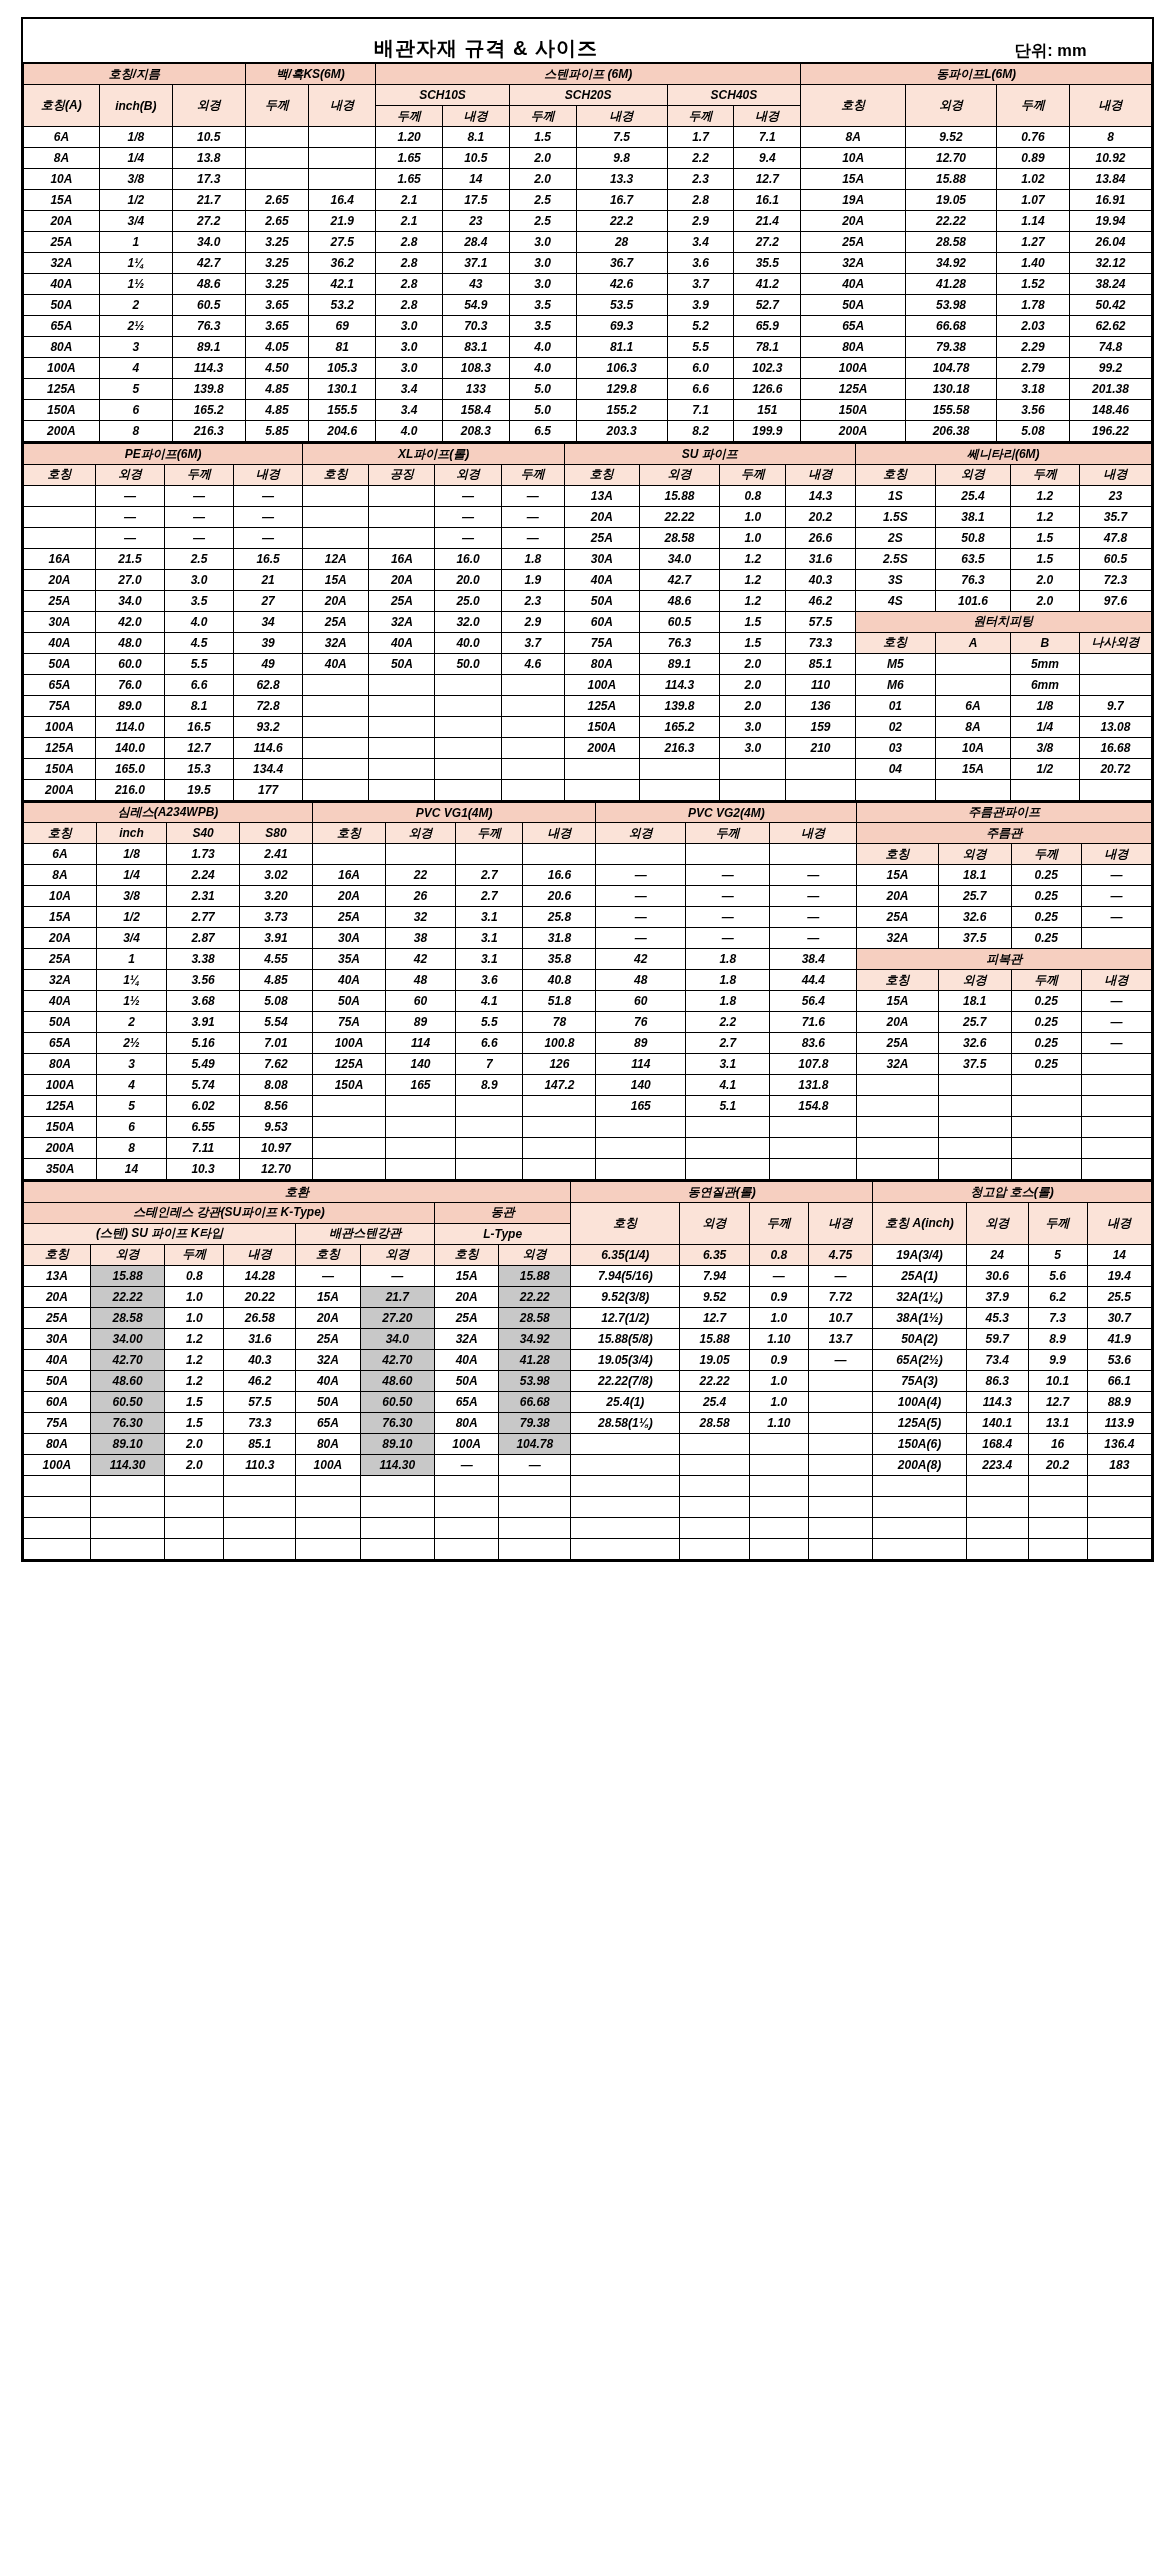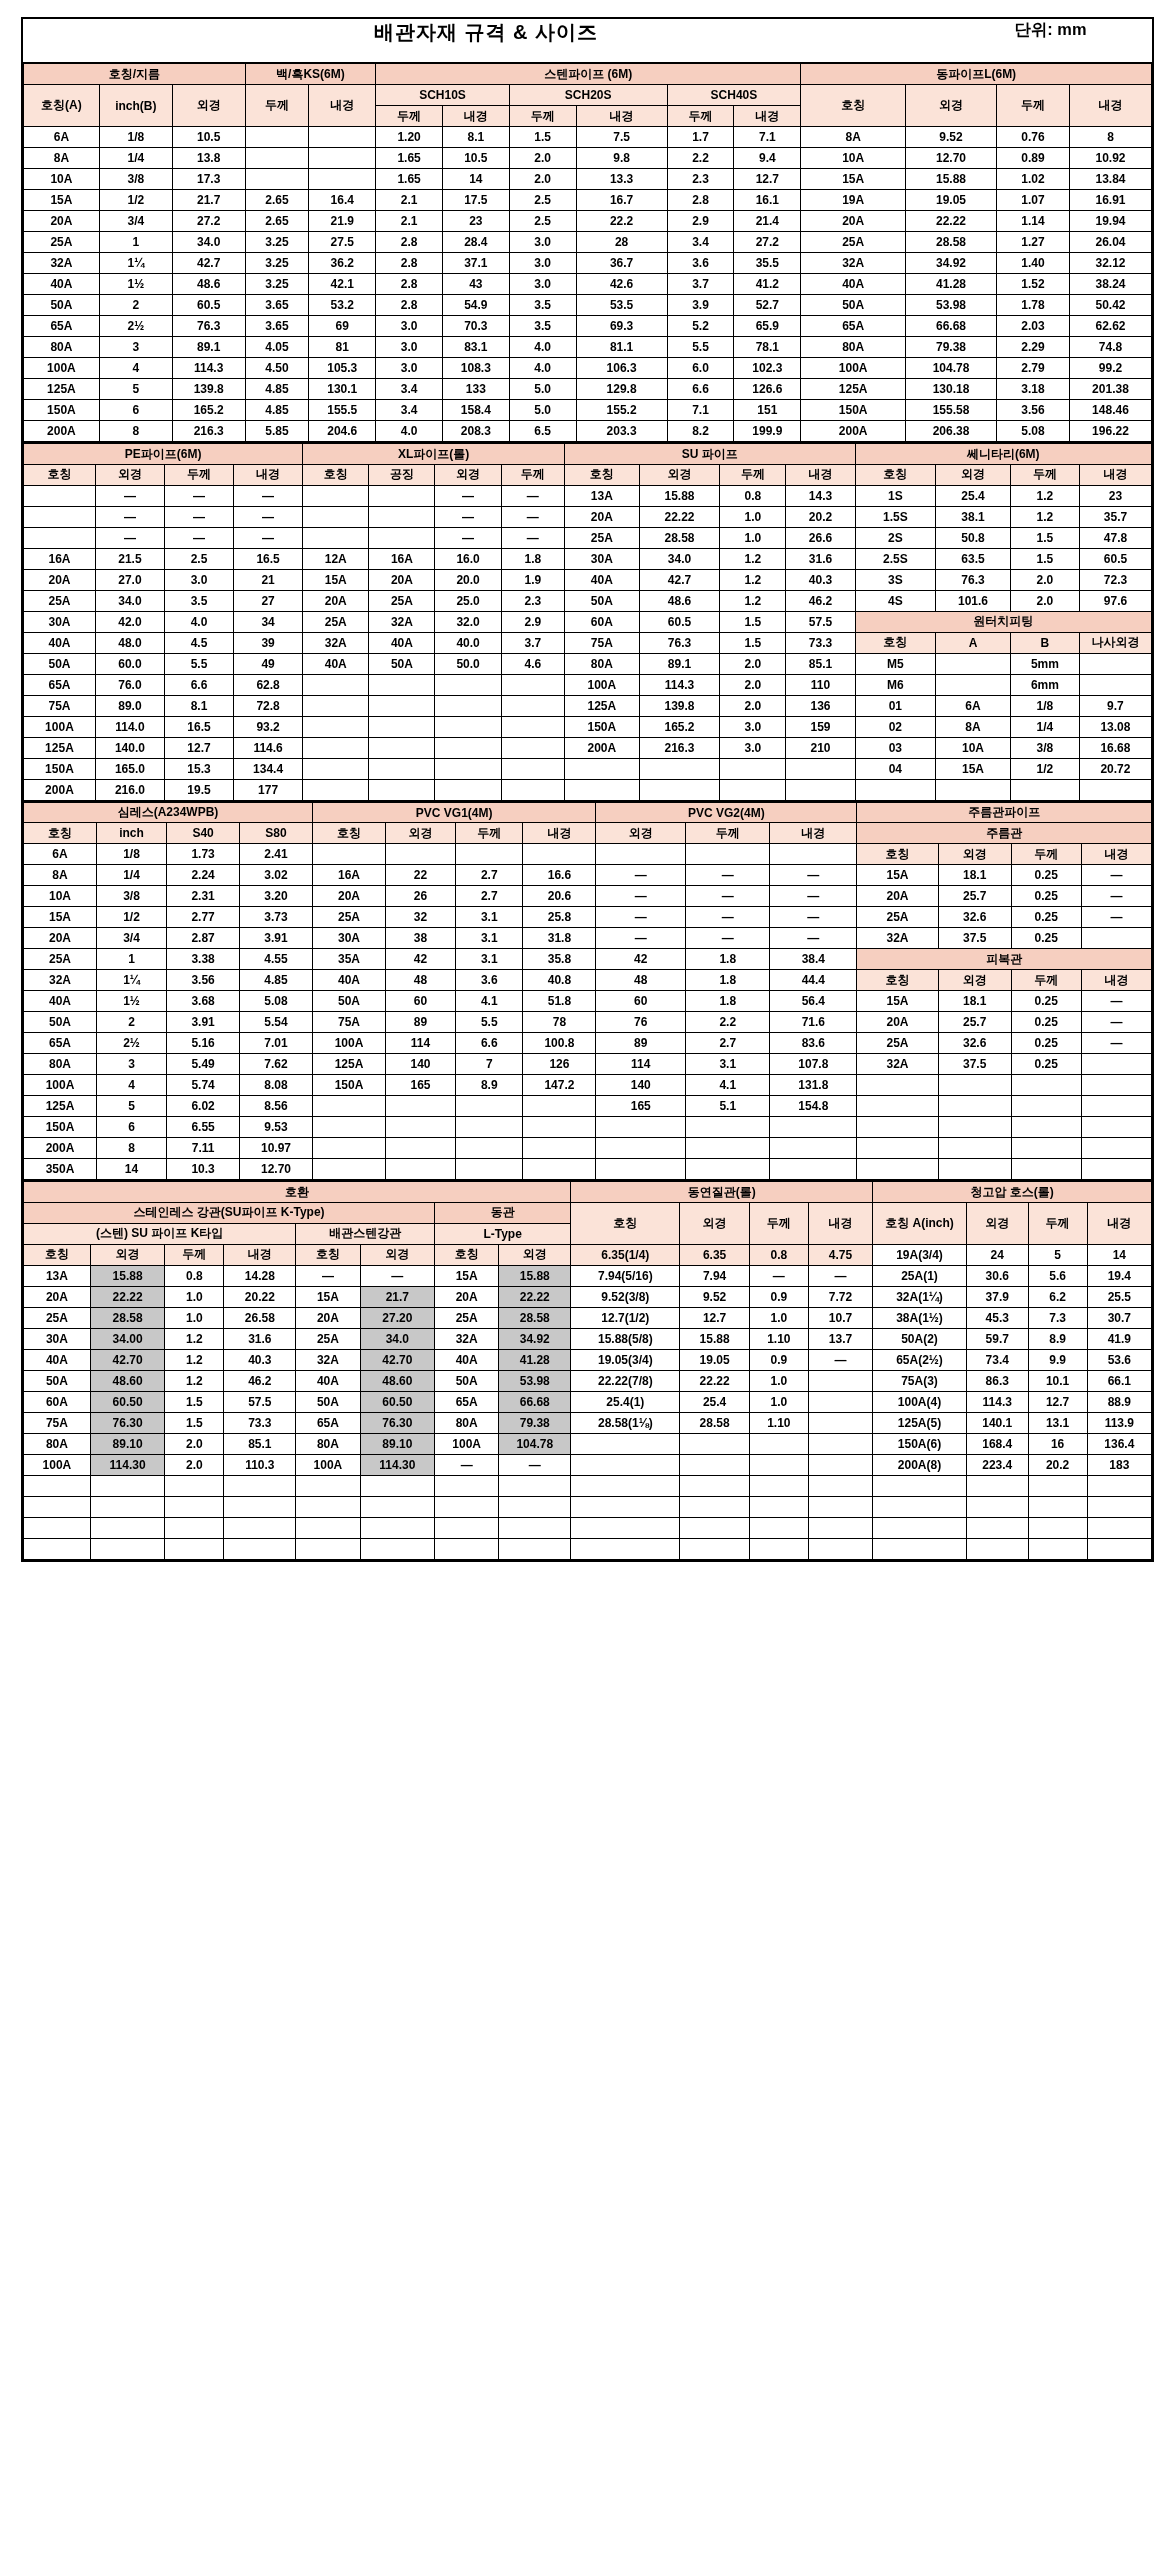--- a/index.html
+++ b/index.html
@@ -12,40 +12,41 @@
   .page {
     width:1175px;
     padding:17.4px 21px 21px 21px;
   }
   .sheet {
     border:2.9px solid #000;
     padding:0;
   }
   .title-bar {
     display:flex;
-    align-items:flex-start;
+    align-items:flex-end;
     border-bottom:1.9px solid #000;
     height:44px;
   }
   .title-bar .t-main {
     flex:1;
     text-align:center;
     font-size:20px;
     font-weight:bold;
     letter-spacing:1px;
   }
   .title-bar .t-unit {
     width:203px;
     text-align:center;
     font-size:16.4px;
     font-weight:bold;
   }
   table {
     border-collapse:collapse;
     table-layout:fixed;
+    font-style:italic;
   }
   td, th {
     border:1px solid #000;
     font-size:12px;
     text-align:center;
     height:21px;
     padding:0 1px;
     font-weight:bold;
     background:#fff;
     white-space:nowrap;

